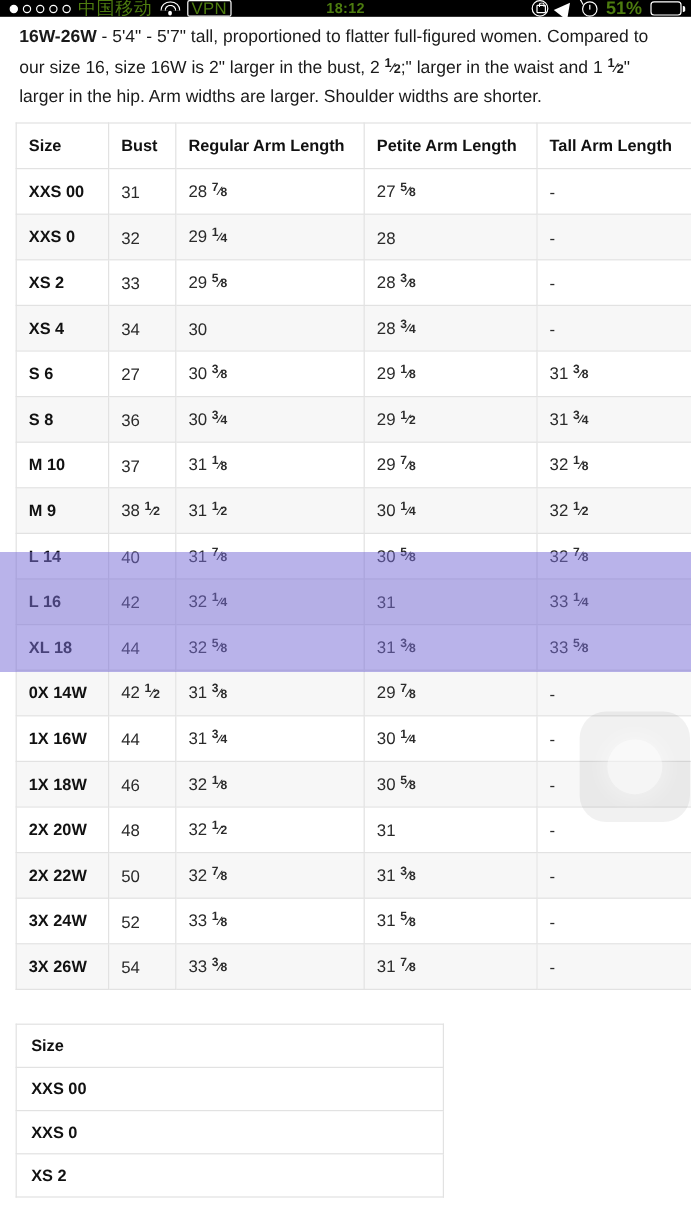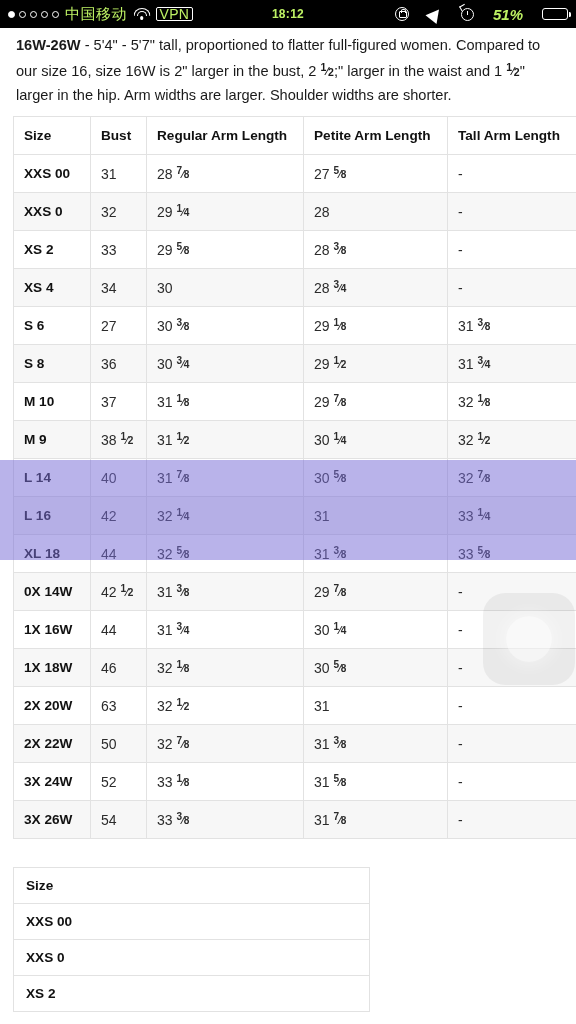--- a/index.html
+++ b/index.html
@@ -6,40 +6,40 @@
   html, body {
     width: 576px; height: 1024px;
     background: #ffffff;
     font-family: "Liberation Sans", "DejaVu Sans", sans-serif;
     overflow: hidden;
   }
   #screen { position: relative; width: 576px; height: 1024px; overflow: hidden; background:#fff; }
 
   
   .statusbar {
-    height: 28px; background: #000; color: #bef264;
+    height: 14px; background: #000; color: #4d7c0f;
     display: flex; align-items: center; padding: 0 8px;
     font-size: 15px; font-weight: 600; position: relative; justify-content: center;
   }
   .sb-left { display: flex; align-items: center; gap: 6px; }
   .dots { display: flex; align-items: center; gap: 4px; }
   .dot { width: 7px; height: 7px; border-radius: 50%; border: 1.3px solid #fff; }
   .dot.filled { background: #fff; }
   .carrier { font-size: 15px; font-weight: 500; letter-spacing: .5px; }
   .wifi { width: 17px; height: 13px; position: relative; display:inline-block; }
   .wifi i { position:absolute; left:50%; transform:translateX(-50%); border:1.6px solid #fff;
             border-bottom:none; border-radius: 50% 50% 0 0/100% 100% 0 0; }
   .wifi i.a { width:17px; height:8px; top:0; }
   .wifi i.b { width:10px; height:5px; top:3.5px; }
   .wifi i.c { width:3.6px; height:3.6px; top:8.5px; border-radius:50%; background:#fff; border:none; }
   .vpn { font-size: 14px; font-weight: 400; border: 1.3px solid #fff; border-radius: 2px;
          padding: 0px 2.5px; line-height: 12px; letter-spacing:.3px; }
   .sb-center { position: absolute; left: 0; right: 0; text-align: center;
                font-size: 12px; font-weight: 600; letter-spacing: .3px; pointer-events:none; }
-  .sb-right { margin-left: auto; display: flex; align-items: center; gap: 19px; position:relative; z-index:2;font-style:italic;}
+  .sb-right { margin-left: auto; display: flex; align-items: center; gap: 7px; position:relative; z-index:2;}
   .rotlock { width: 14px; height: 14px; border: 1.4px solid #fff; border-radius: 50%; position: relative; }
   .rotlock::before { content:""; position:absolute; left:3.5px; top:3px; width:6px; height:5px;
                      border:1.3px solid #fff; border-radius:1px; }
   .rotlock::after { content:""; position:absolute; left:5px; top:1.4px; width:3px; height:3px;
                     border:1.2px solid #fff; border-bottom:none; border-radius:2px 2px 0 0; }
   .locarrow { width:0; height:0; border-left:7px solid transparent; border-right:7px solid transparent;
               border-bottom:13px solid #fff; transform: rotate(38deg); }
   .alarm { width: 13px; height: 13px; border: 1.5px solid #fff; border-radius: 50%; position: relative; }
   .alarm::before { content:""; position:absolute; left:4.6px; top:2px; width:1.4px; height:4.6px;
                    background:#fff; }
@@ -266,21 +266,21 @@
           </tr>
           <tr class="alt">
             <td class="sz">1X 18W</td>
             <td>46</td>
             <td>32 <span class="frac"><sup>1</sup><span class="fslash">⁄</span><sub>8</sub></span></td>
             <td>30 <span class="frac"><sup>5</sup><span class="fslash">⁄</span><sub>8</sub></span></td>
             <td>-</td>
           </tr>
           <tr>
             <td class="sz">2X 20W</td>
-            <td>63</td>
+            <td>48</td>
             <td>32 <span class="frac"><sup>1</sup><span class="fslash">⁄</span><sub>2</sub></span></td>
             <td>31</td>
             <td>-</td>
           </tr>
           <tr class="alt">
             <td class="sz">2X 22W</td>
             <td>50</td>
             <td>32 <span class="frac"><sup>7</sup><span class="fslash">⁄</span><sub>8</sub></span></td>
             <td>31 <span class="frac"><sup>3</sup><span class="fslash">⁄</span><sub>8</sub></span></td>
             <td>-</td>

